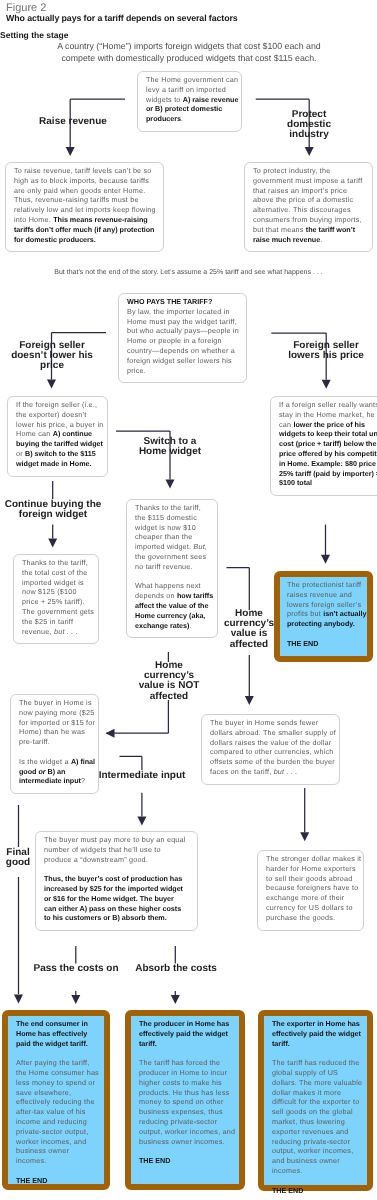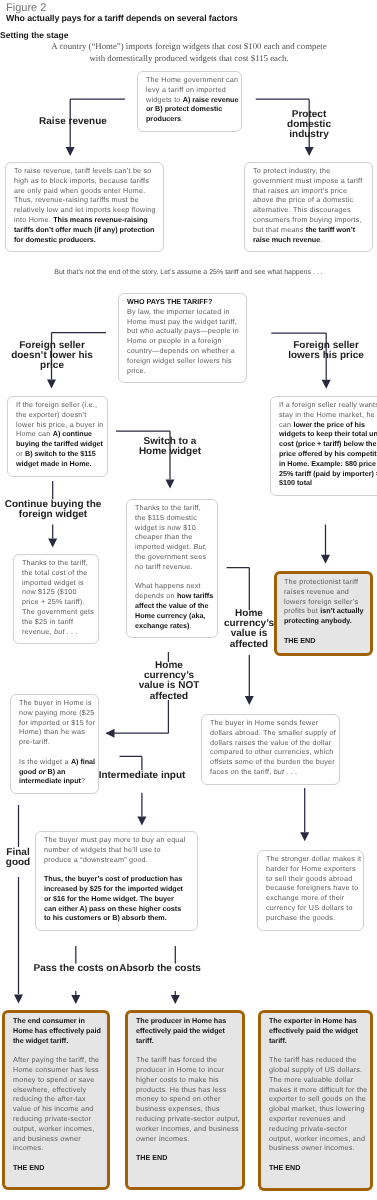--- a/index.html
+++ b/index.html
@@ -3,29 +3,29 @@
 <meta charset="utf-8">
 <style>
   html,body{margin:0;padding:0;background:#ffffff;}
   body{width:377px;height:1200px;font-family:"Liberation Sans",sans-serif;color:#555;
        -webkit-font-smoothing:antialiased;text-rendering:geometricPrecision;}
   #stage{position:relative;width:377px;height:1200px;overflow:hidden;background:#fff;}
   .abs{position:absolute;}
   .figlabel{font-size:11px;color:#767676;}
   .figtitle{font-size:8.8px;font-weight:bold;color:#1a1a1a;letter-spacing:-0.01em;}
   .sect{font-size:8.5px;font-weight:bold;color:#1a1a1a;}
-  .sub{font-size:8.8px;color:#4f4f4f;text-align:center;line-height:11.6px;font-family:Liberation Serif, serif;}
+  .sub{font-size:8.8px;color:#4f4f4f;text-align:center;line-height:11.6px;}
   .note{font-size:7px;color:#4f4f4f;line-height:1.42;text-align:center;}
   .box{box-sizing:border-box;border:1px solid #d0d0d0;border-radius:6px;background:#fff;
        font-size:7.2px;line-height:9.8px;letter-spacing:0.22px;color:#5c5c5c;padding:3px 2px 7px 8px;}
   .box b{color:#141414;font-weight:bold;letter-spacing:-0.02px;}
   .box i{font-style:italic;}
   .box p{margin:0;}
   .box p + p{margin-top:9.8px;}
-  .pink{background:#e5e5e5;border:3px solid #a16207;color:#5c5c5c;}
+  .pink{background:#7dd3fc;border:6px solid #a16207;color:#5c5c5c;}
   .pink b{color:#141414;}
   .lbl{font-size:10px;font-weight:bold;color:#1f1f1f;text-align:center;line-height:10.2px;}
   svg.ov{position:absolute;left:0;top:0;width:377px;height:1200px;overflow:visible;}
 </style>
 </head>
 <body>
 
 <div id="stage">
 <svg class="ov" viewBox="0 0 377 1200">
 <path d="M70.2,99.2 L125.0,99.2 M70.2,99.2 L70.2,147.0 M255.7,99.2 L309.2,99.2 M309.2,99.2 L309.2,147.0 M51.5,332.6 L106.0,332.6 M51.5,332.6 L51.5,379.5 M271.3,333.0 L326.2,333.0 M326.2,333.0 L326.2,379.7 M116.0,431.0 L170.0,431.0 M170.0,431.0 L170.0,479.5 M52.7,481.0 L52.7,499.0 M52.7,524.5 L52.7,538.5 M325.5,524.5 L325.5,554.9 M226.5,567.5 L249.3,567.5 M249.3,567.5 L249.3,610.0 M249.3,655.0 L249.3,696.0 M168.4,652.0 L168.4,662.0 M168.4,700.0 L168.4,733.2 M106.5,733.2 L168.4,733.2 M119.5,756.4 L141.9,756.4 M141.9,756.4 L141.9,770.0 M141.9,792.7 L141.9,816.5 M18.5,805.0 L18.5,847.0 M18.5,877.0 L18.5,994.0 M75.8,946.0 L75.8,963.5 M75.8,990.9 L75.8,995.0 M175.3,946.0 L175.3,963.5 M175.3,990.9 L175.3,995.0 M304.7,794.6 L304.7,832.4 M304.7,788.0 L304.7,794.6" fill="none" stroke="#2b2b40" stroke-width="1.25" stroke-linecap="butt"></path>
@@ -86,21 +86,21 @@
   <div class="abs lbl" id="l-final" style="left:2px;top:848px;width:32px;">Final good</div>
 
   <div class="abs box" id="b-downstream" style="left:35px;top:831px;width:163px;padding-right:9px;">
     <p>The buyer must pay more to buy an equal number of widgets that he’ll use to produce a “downstream” good.</p>
     <p><b>Thus, the buyer’s cost of production has increased by $25 for the imported widget or $16 for the Home widget. The buyer can either A) pass on these higher costs to his customers or B) absorb them.</b></p>
   </div>
 
   <div class="abs box" id="b-stronger" style="left:257px;top:850px;width:107px;padding-right:1px;">The stronger dollar makes it harder for Home exporters to sell their goods abroad because foreigners have to exchange more of their currency for US dollars to purchase the goods.</div>
 
   <div class="abs lbl" id="l-pass" style="left:26px;top:964px;width:100px;">Pass the costs on</div>
-  <div class="abs lbl" id="l-absorb" style="left:110px;top:964px;width:100px;">Absorb the costs</div>
+  <div class="abs lbl" id="l-absorb" style="left:126px;top:964px;width:100px;">Absorb the costs</div>
 
   <div class="abs box pink" id="b-end1" style="left:2px;top:1010px;width:108px;height:180px;padding-right:4.4px;">
     <p><b>The end consumer in Home has effectively paid the widget tariff.</b></p>
     <p>After paying the tariff, the Home consumer has less money to spend or save elsewhere, effectively reducing the after-tax value of his income and reducing private-sector output, worker incomes, and business owner incomes.</p>
     <p><b>THE END</b></p>
   </div>
   <div class="abs box pink" id="b-end2" style="left:125px;top:1010px;width:120px;height:180px;">
     <p><b>The producer in Home has effectively paid the widget tariff.</b></p>
     <p>The tariff has forced the producer in Home to incur higher costs to make his products. He thus has less money to spend on other business expenses, thus reducing private-sector output, worker incomes, and business owner incomes.</p>
     <p><b>THE END</b></p>

